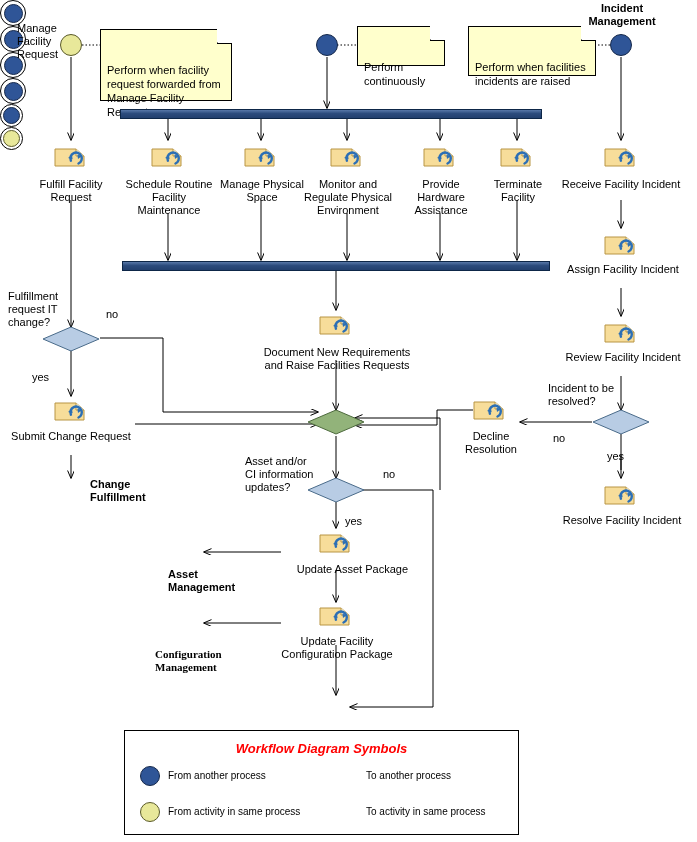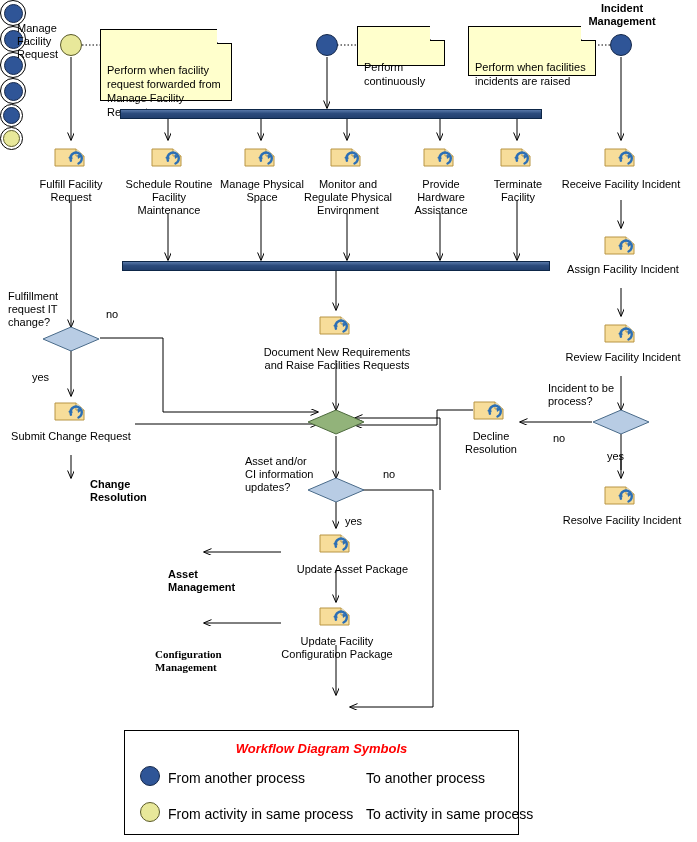--- a/index.html
+++ b/index.html
@@ -103,21 +103,21 @@
     position: absolute;
     width: 100%;
     text-align: center;
     font-size: 13px;
     font-style: italic;
     font-weight: bold;
     color: #ff0000;
   }
   .legend-row-label {
     position: absolute;
-    font-size: 14px;
+    font-size: 10px;
     color: #000;
     white-space: nowrap;
   }
 </style>
 </head>
 <body>
 
 <div id="canvas">
 
   <svg id="wires" viewBox="0 0 697 842">
@@ -456,29 +456,29 @@
 updates?</div>
   <div class="lbl left" style="left:383px;top:468px;width:20px;">no</div>
   <div class="lbl left" style="left:345px;top:515px;width:24px;">yes</div>
 
   <div class="diamond" style="left:592px;top:409px;">
     <svg width="58" height="26" viewBox="0 0 58 26">
       <polygon points="29,1 57,13 29,25 1,13" fill="#b8cce4" stroke="#4a6b8a" stroke-width="1"></polygon>
     </svg>
   </div>
   <div class="lbl left" style="left:548px;top:382px;width:84px;">Incident to be
-process?</div>
+resolved?</div>
   <div class="lbl left" style="left:553px;top:432px;width:20px;">no</div>
   <div class="lbl left" style="left:607px;top:450px;width:24px;">yes</div>
 
   <div class="ring" style="left:58px;top:477px;width:26px;height:26px;">
     <span class="circle-solid" style="width:19px;height:19px;background:#2f5597;border:1px solid #16294b;display:block;"></span>
   </div>
   <div class="lbl left bold" style="left:90px;top:478px;width:90px;">Change
-Resolution</div>
+Fulfillment</div>
 
   <div class="ring" style="left:179px;top:539px;width:26px;height:26px;">
     <span class="circle-solid" style="width:19px;height:19px;background:#2f5597;border:1px solid #16294b;display:block;"></span>
   </div>
   <div class="lbl left bold" style="left:168px;top:568px;width:100px;">Asset
 Management</div>
 
   <div class="ring" style="left:179px;top:610px;width:26px;height:26px;">
     <span class="circle-solid" style="width:19px;height:19px;background:#2f5597;border:1px solid #16294b;display:block;"></span>
   </div>

